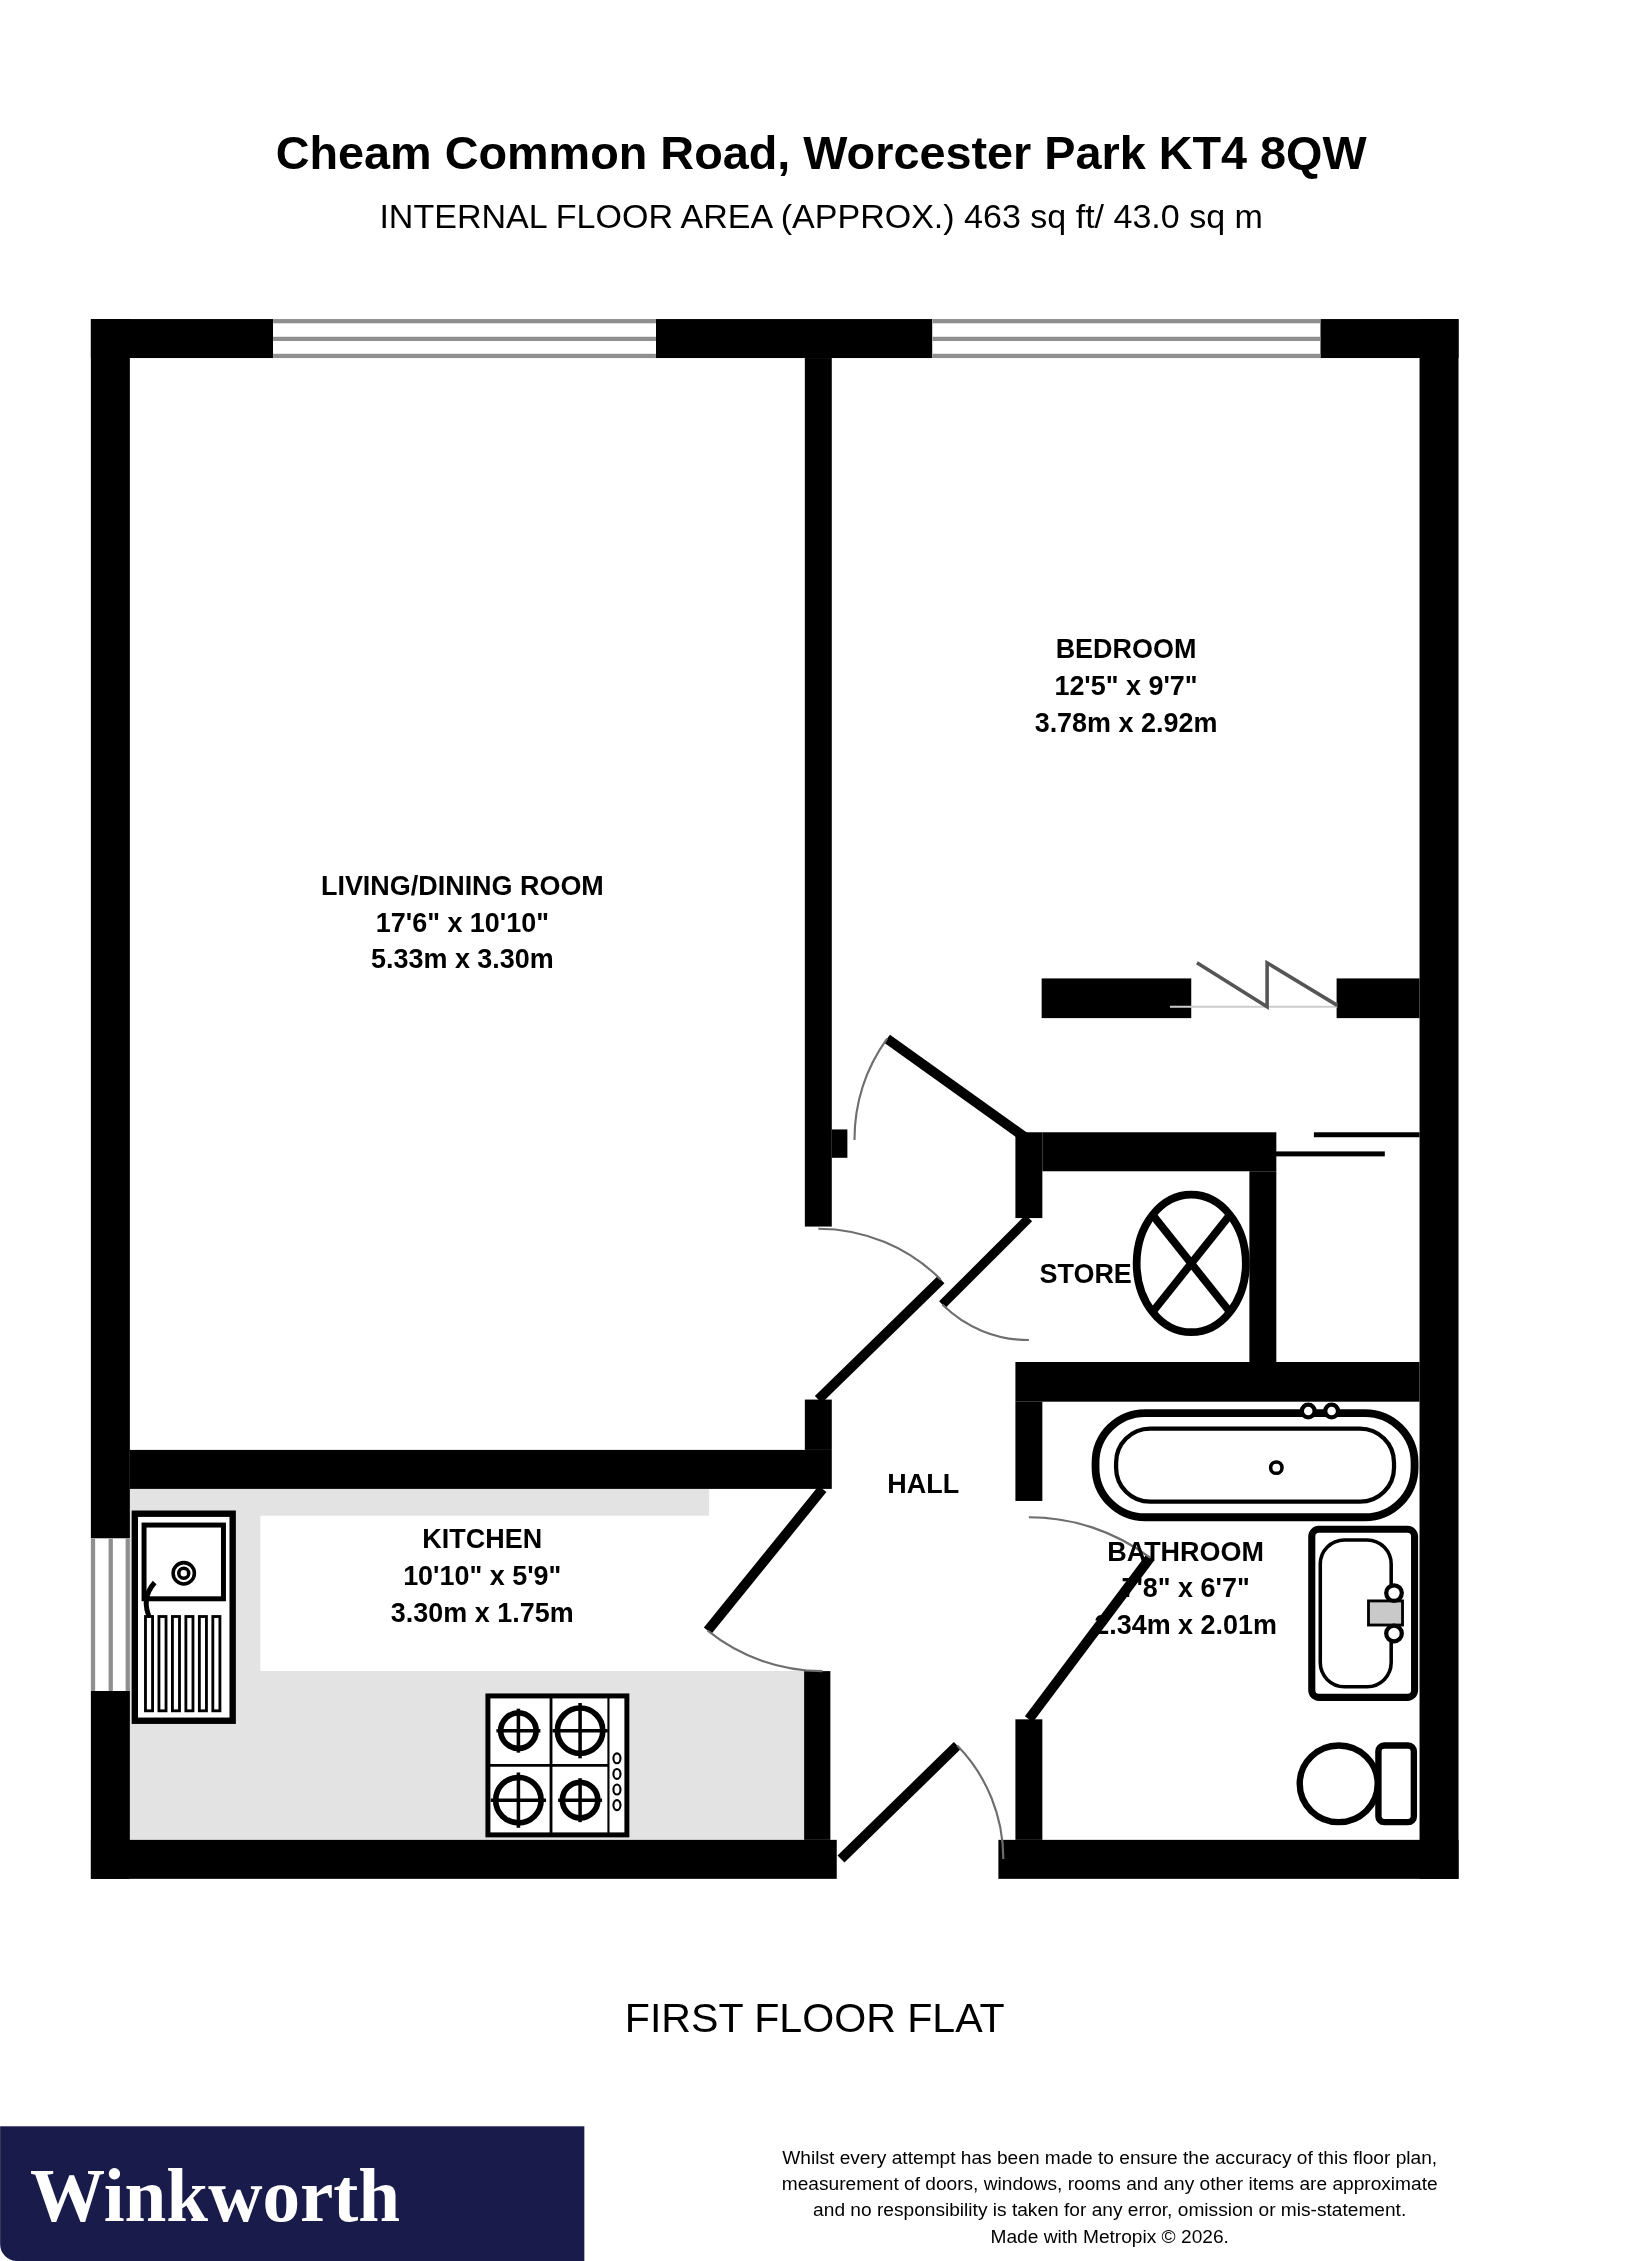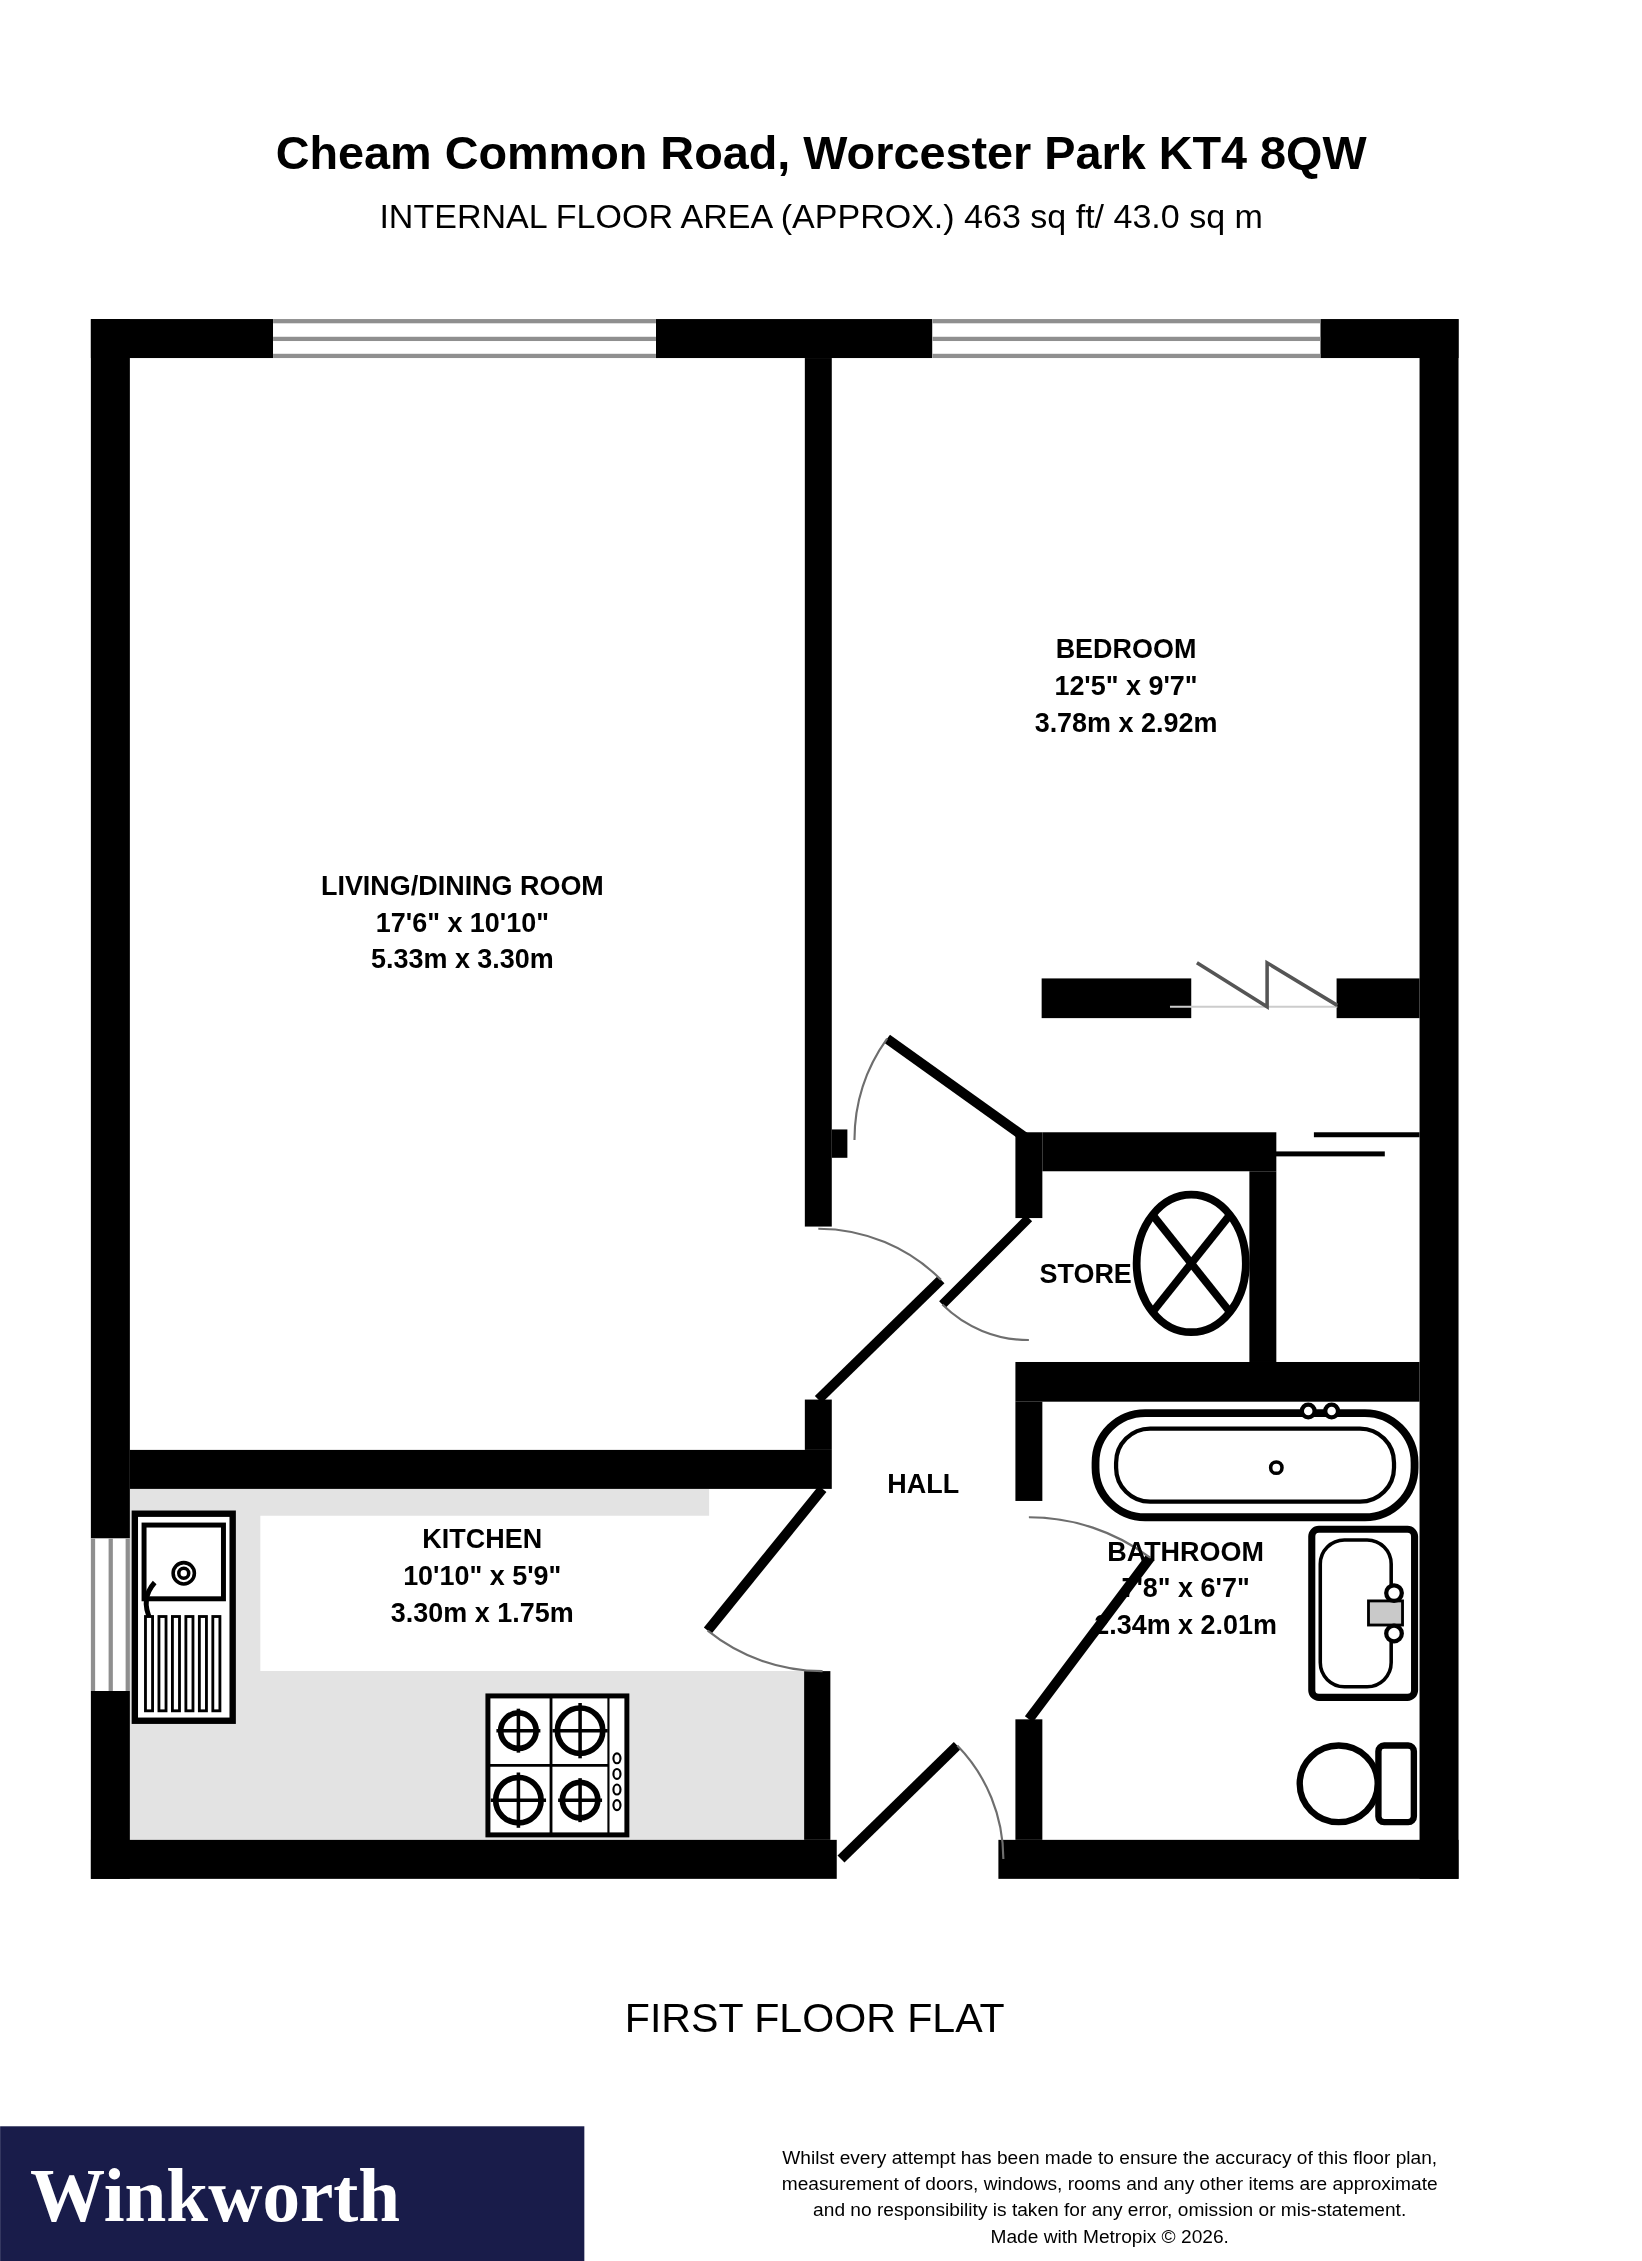--- a/index.html
+++ b/index.html
@@ -1,17 +1,17 @@
 <!DOCTYPE html>
 <html style="font-size:11.3px"><head>
 <meta charset="utf-8">
 <style>
   html,body{margin:0;padding:0;background:#ffffff;}
   .page{position:relative;width:1643px;height:2261px;background:#ffffff;overflow:hidden;
-        font-family:"Liberation Sans", sans-serif;}
+        font-family:"Liberation Sans", sans-serif;border-radius:17px;}
   svg{display:block;}
   text{font-family:"Liberation Sans", sans-serif;}
   .brand-text{font-family:"Liberation Serif", serif;font-weight:bold;}
 </style>
 </head>
 <body>
 
 <div class="page">
 <svg width="1643" height="2261" viewBox="0 0 2317 3189" xmlns="http://www.w3.org/2000/svg">
 

